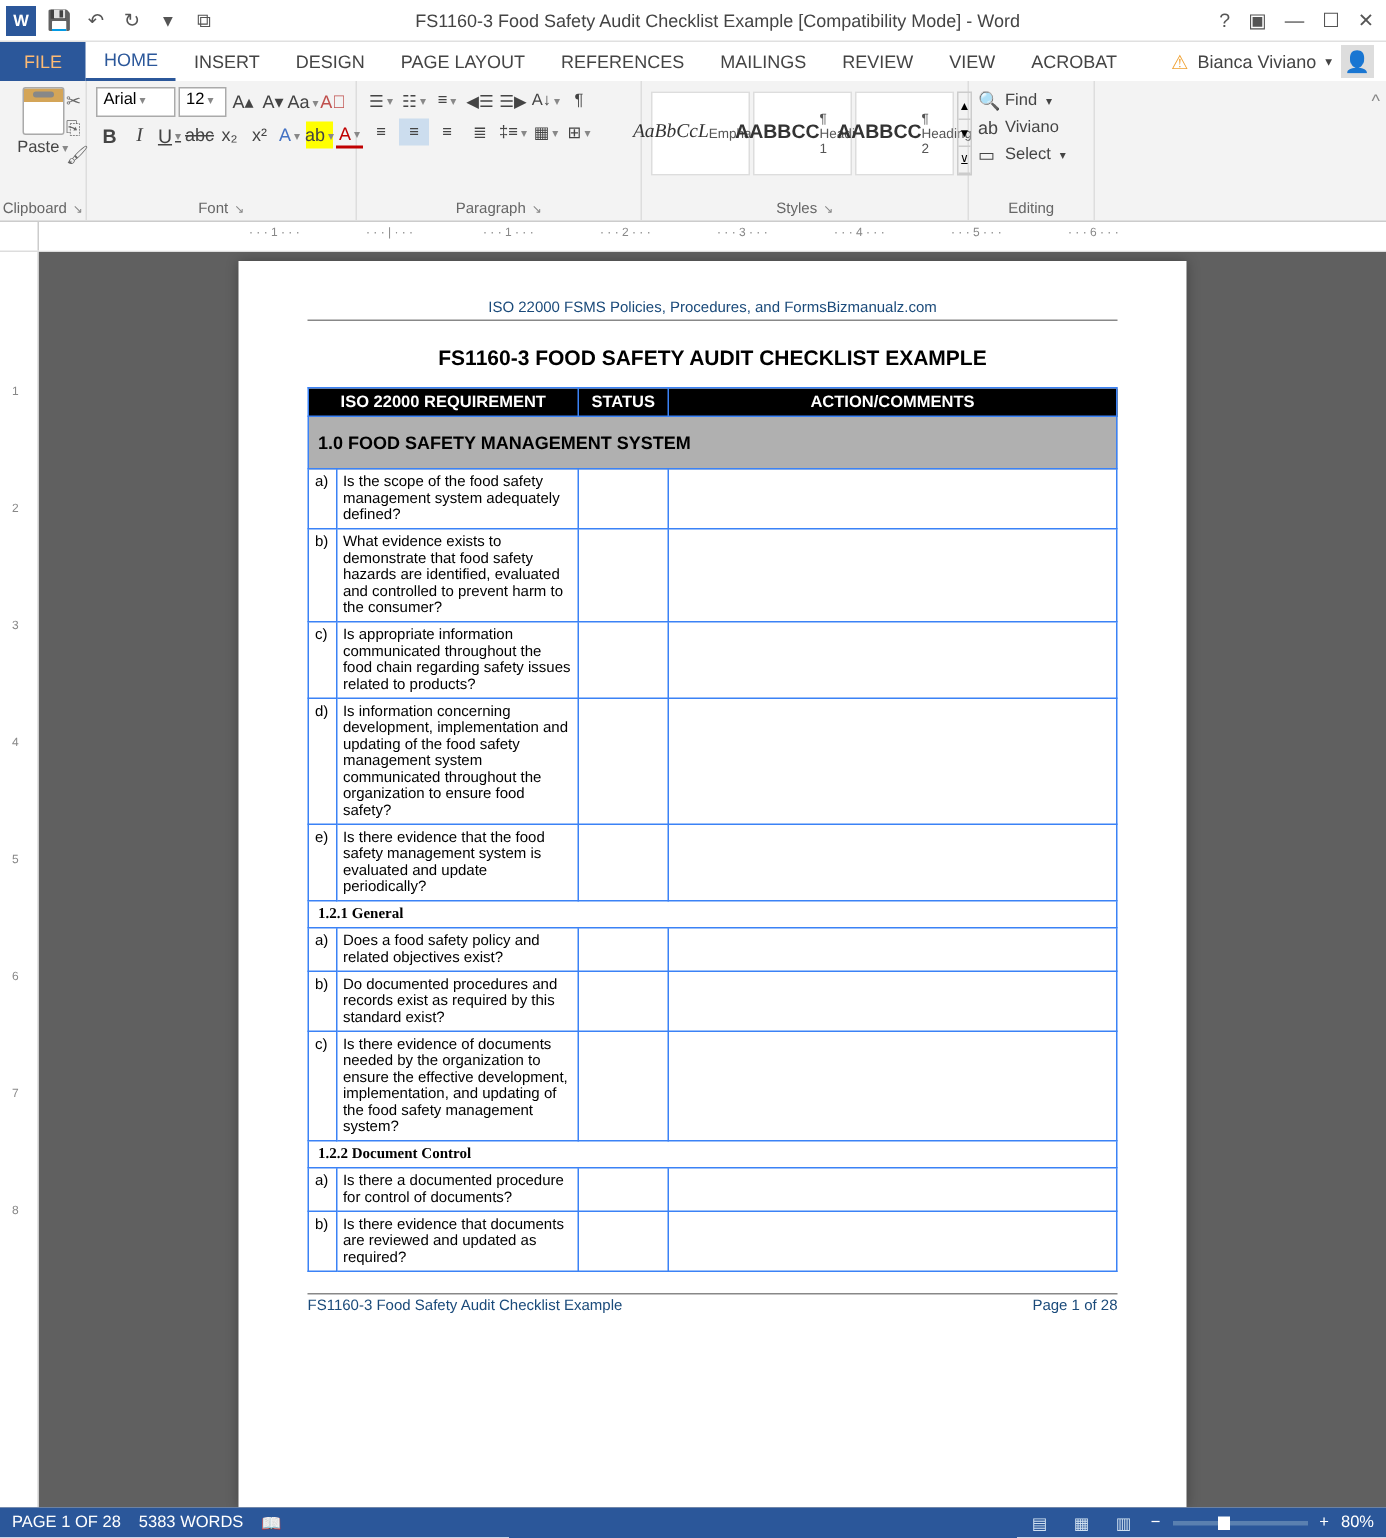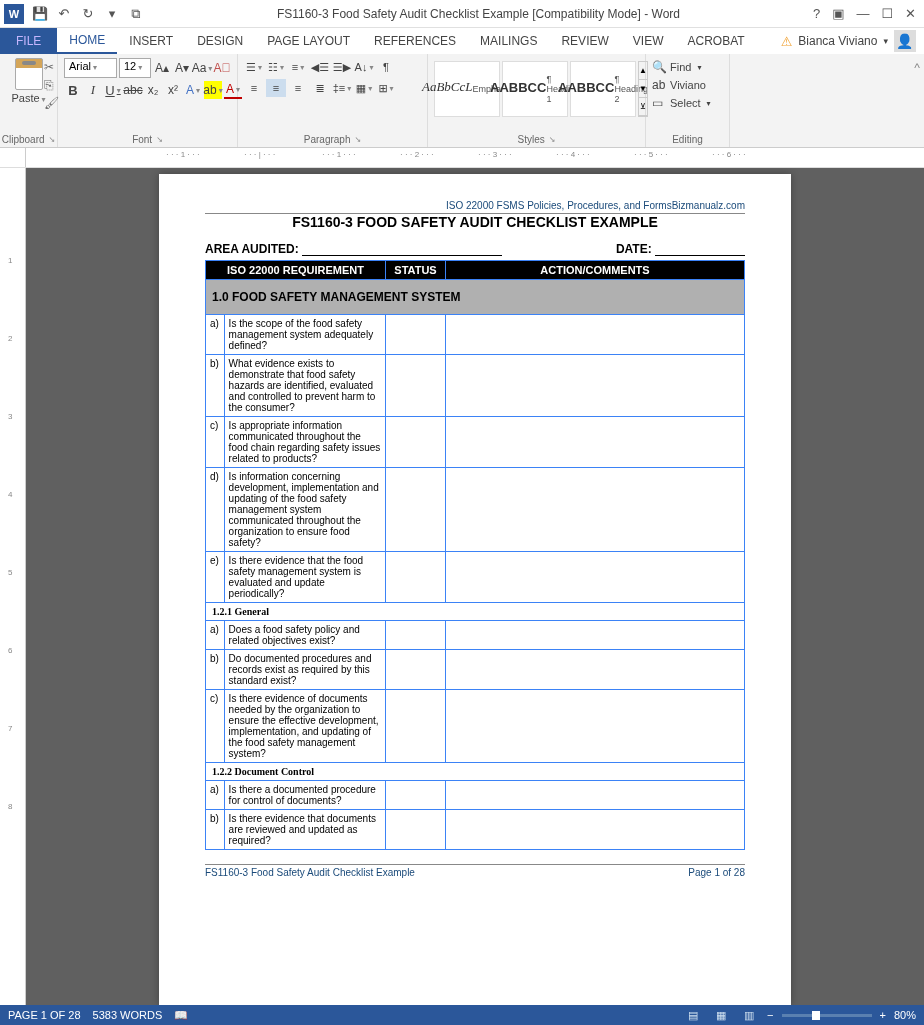--- a/index.html
+++ b/index.html
@@ -5,21 +5,21 @@
 *{margin:0;padding:0;box-sizing:border-box;font-family:"Segoe UI",Arial,sans-serif}
 body{background:#fff;width:924px;height:1025px;overflow:hidden;position:relative}
 .titlebar{height:28px;background:#fff;display:flex;align-items:center;padding:0 4px;border-bottom:1px solid #e0e0e0}
 .word-icon{width:20px;height:20px;background:#2b579a;color:#fff;display:flex;align-items:center;justify-content:center;font-size:11px;font-weight:bold;margin-right:4px}
 .qat{display:flex;gap:8px;align-items:center;margin-left:4px}
 .qat-btn{width:16px;height:16px;display:flex;align-items:center;justify-content:center;color:#555;font-size:13px;cursor:pointer}
 .title-text{flex:1;text-align:center;font-size:12px;color:#444}
 .win-controls{display:flex;gap:12px;align-items:center;margin-right:4px}
 .win-btn{font-size:13px;color:#555;cursor:pointer}
 .menubar{height:26px;background:#fff;display:flex;align-items:center;padding:0 0 0 0}
-.file-tab{background:#2b579a;color:#c4b5fd;padding:0 16px;height:26px;display:flex;align-items:center;font-size:12px;cursor:pointer}
+.file-tab{background:#2b579a;color:#fdba74;padding:0 16px;height:26px;display:flex;align-items:center;font-size:12px;cursor:pointer}
 .menu-tab{padding:0 12px;height:26px;display:flex;align-items:center;font-size:12px;color:#444;cursor:pointer}
 .menu-tab.active{color:#2b579a;border-bottom:2px solid #2b579a}
 .user-area{margin-left:auto;display:flex;align-items:center;gap:6px;padding-right:8px;font-size:12px;color:#444}
 .warn-icon{color:#f0a030;font-size:13px}
 .user-avatar{width:22px;height:22px;background:#ddd;display:flex;align-items:center;justify-content:center;font-size:14px;color:#888}
 .ribbon{height:94px;background:#f3f3f3;border-bottom:1px solid #ccc;display:flex}
 .rgroup{border-right:1px solid #ddd;display:flex;flex-direction:column;justify-content:space-between;padding:4px 6px 0 6px}
 .rgroup-label{font-size:10px;color:#666;text-align:center;padding:2px 0;display:flex;align-items:center;justify-content:center;gap:4px}
 .dialog-launcher{font-size:8px;color:#888;cursor:pointer}
 .clipboard-group{width:58px}
@@ -54,21 +54,21 @@
 .ruler-corner{width:26px;border-right:1px solid #ccc}
 .ruler-h{flex:1;background:#fff;position:relative;font-size:8px;color:#888;overflow:hidden}
 .ruler-marks{position:absolute;left:140px;top:2px;display:flex}
 .ruler-num{width:78px;text-align:left}
 .doc-area{position:absolute;top:168px;left:0;right:0;bottom:20px;background:#606060;display:flex;overflow:hidden}
 .vruler{width:26px;background:#fff;border-right:1px solid #ccc;position:relative}
 .vruler-marks{position:absolute;top:10px;left:8px;font-size:8px;color:#888;display:flex;flex-direction:column}
 .vruler-num{height:78px}
 .page-wrap{flex:1;display:flex;justify-content:center;padding-top:6px;overflow:hidden}
 .page{width:632px;background:#fff;box-shadow:0 0 8px rgba(0,0,0,0.3);padding:26px 46px;font-family:"Times New Roman",serif}
-.doc-header{display:flex;justify-content:flex-end;font-size:10px;color:#1a4a7a;border-bottom:1px solid #888;padding-bottom:2px;}
+.doc-header{display:flex;justify-content:center;font-size:10px;color:#1a4a7a;border-bottom:1px solid #888;padding-bottom:2px;margin-bottom:16px}
 .doc-title{text-align:center;font-family:Arial;font-weight:bold;font-size:14px;margin-bottom:12px}
 .doc-fields{display:flex;justify-content:space-between;font-family:Arial;font-weight:bold;font-size:12px;margin-bottom:4px}
 .field-line{border-bottom:1px solid #000;display:inline-block;min-width:160px;height:12px;vertical-align:bottom}
 .audit-table{width:100%;border-collapse:collapse;font-size:10px}
 .audit-table td,.audit-table th{border:1px solid #3b82f6;padding:3px 4px;vertical-align:top}
 .thead-row{background:#000;color:#fff;font-family:Arial;font-weight:bold;text-align:center;font-size:11px}
 .thead-row th:first-child{width:180px}
 .thead-row th:nth-child(2){width:60px}
 .section-row td{background:#b0b0b0;font-family:Arial;font-weight:bold;font-size:12px;padding:10px 6px}
 .subsection-row td{font-family:"Times New Roman";font-weight:bold;font-size:10px;padding:3px 6px}
@@ -276,24 +276,20 @@
         <div class="vruler-num">8</div>
     </div>
   </div>
   <div class="page-wrap">
     <div class="page">
       <div class="doc-header">
         <span>ISO 22000 FSMS Policies, Procedures, and Forms</span>
         <span>Bizmanualz.com</span>
       </div>
       <div class="doc-title">FS1160-3   FOOD SAFETY AUDIT CHECKLIST EXAMPLE</div>
-      <div class="doc-fields">
-        <span><span>AREA AUDITED:</span> <span class="field-line" style="min-width:200px"></span></span>
-        <span><span>DATE:</span> <span class="field-line" style="min-width:90px"></span></span>
-      </div>
       <table class="audit-table">
         <tbody>
             <tr class="thead-row">
           <th colspan="2">ISO 22000 REQUIREMENT</th>
           <th>STATUS</th>
           <th>ACTION/COMMENTS</th>
         </tr>
         <tr class="section-row">
               <td colspan="4">1.0 FOOD SAFETY MANAGEMENT SYSTEM</td>
             </tr>

